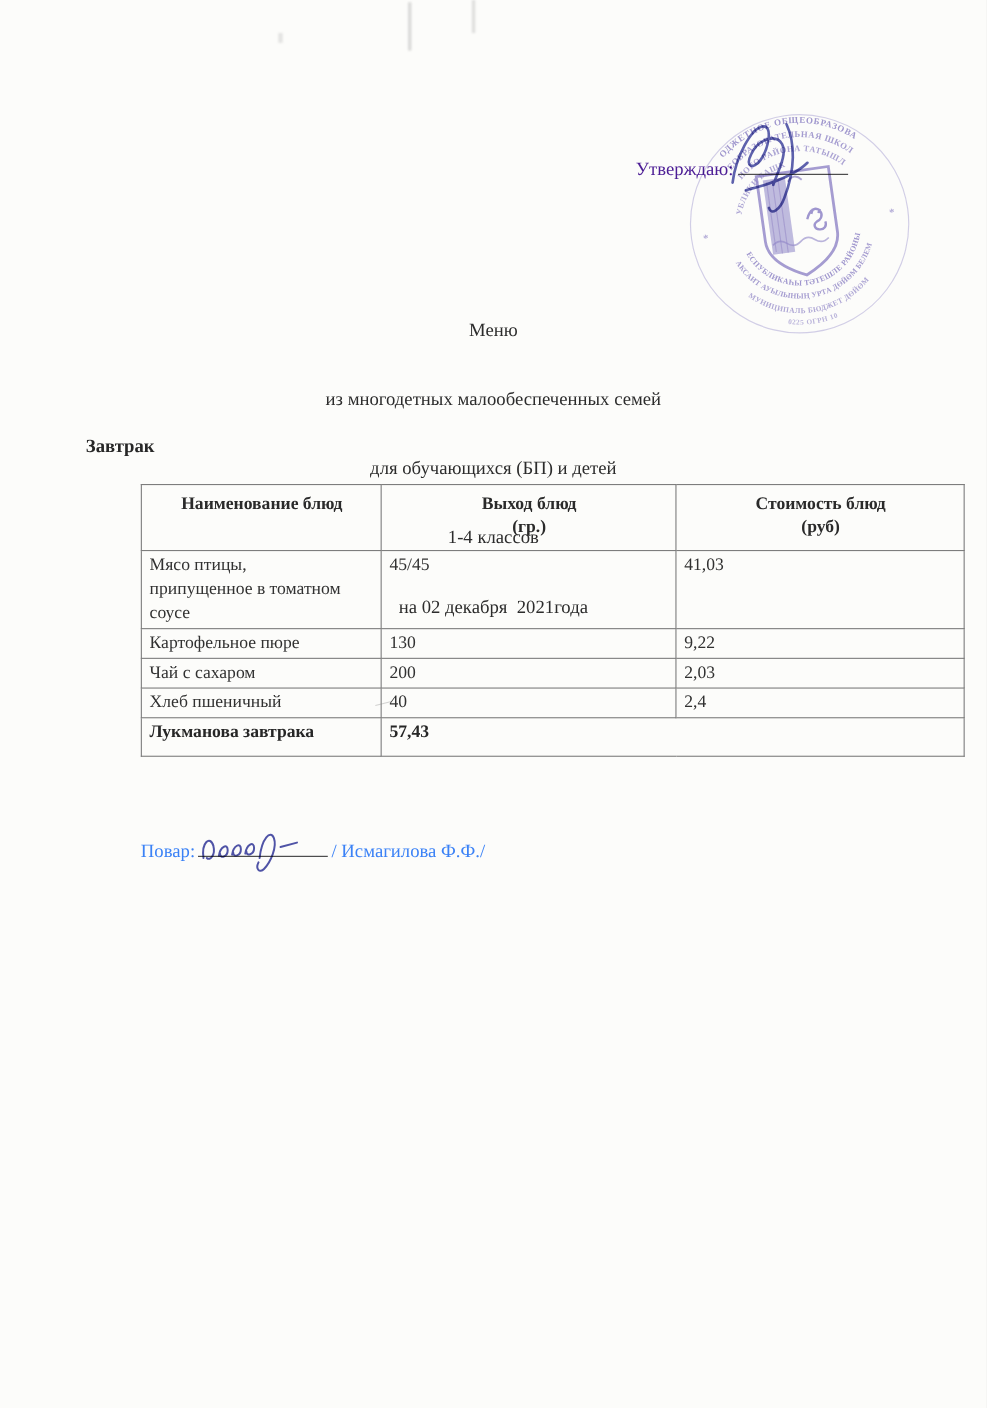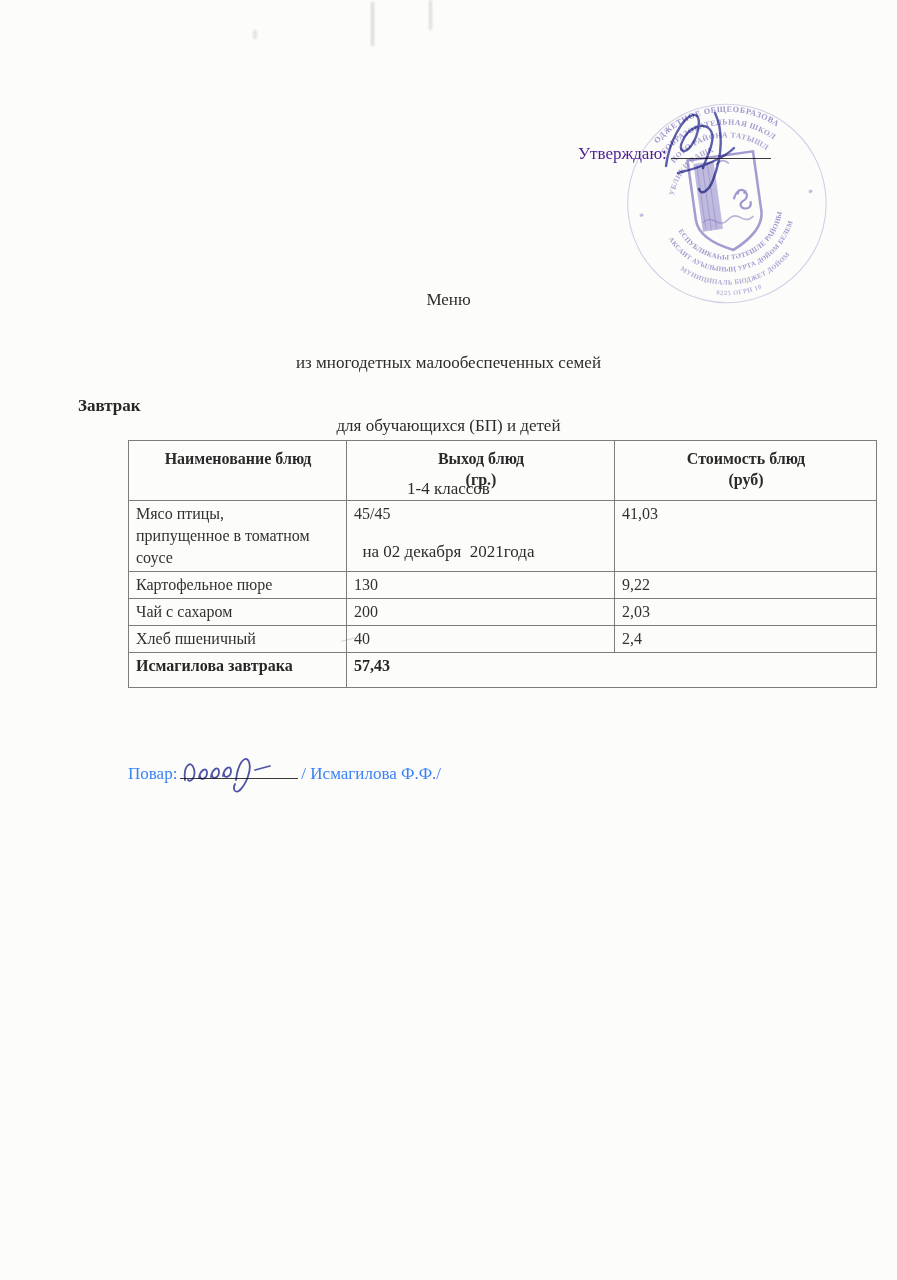--- a/index.html
+++ b/index.html
@@ -187,21 +187,21 @@
         <td class="pre">Чай с сахаром</td>
         <td>200</td>
         <td>2,03</td>
       </tr>
       <tr class="rs">
         <td class="pre">Хлеб пшеничный</td>
         <td>40</td>
         <td>2,4</td>
       </tr>
       <tr class="total">
-        <td>Исмагилова завтрака</td>
+        <td>Лукманова завтрака</td>
         <td colspan="2" class="total-val">57,43</td>
       </tr>
     </tbody>
   </table>
 
   <div class="cook">
     <span>Повар:</span><span class="sig-underline-bottom"></span><span>/ Исмагилова Ф.Ф./</span>
   </div>
   <svg class="cook-sign" viewBox="0 0 132 44">
     <g fill="none" stroke="#474ba5" stroke-width="1.8" stroke-linecap="round" opacity="0.95">

